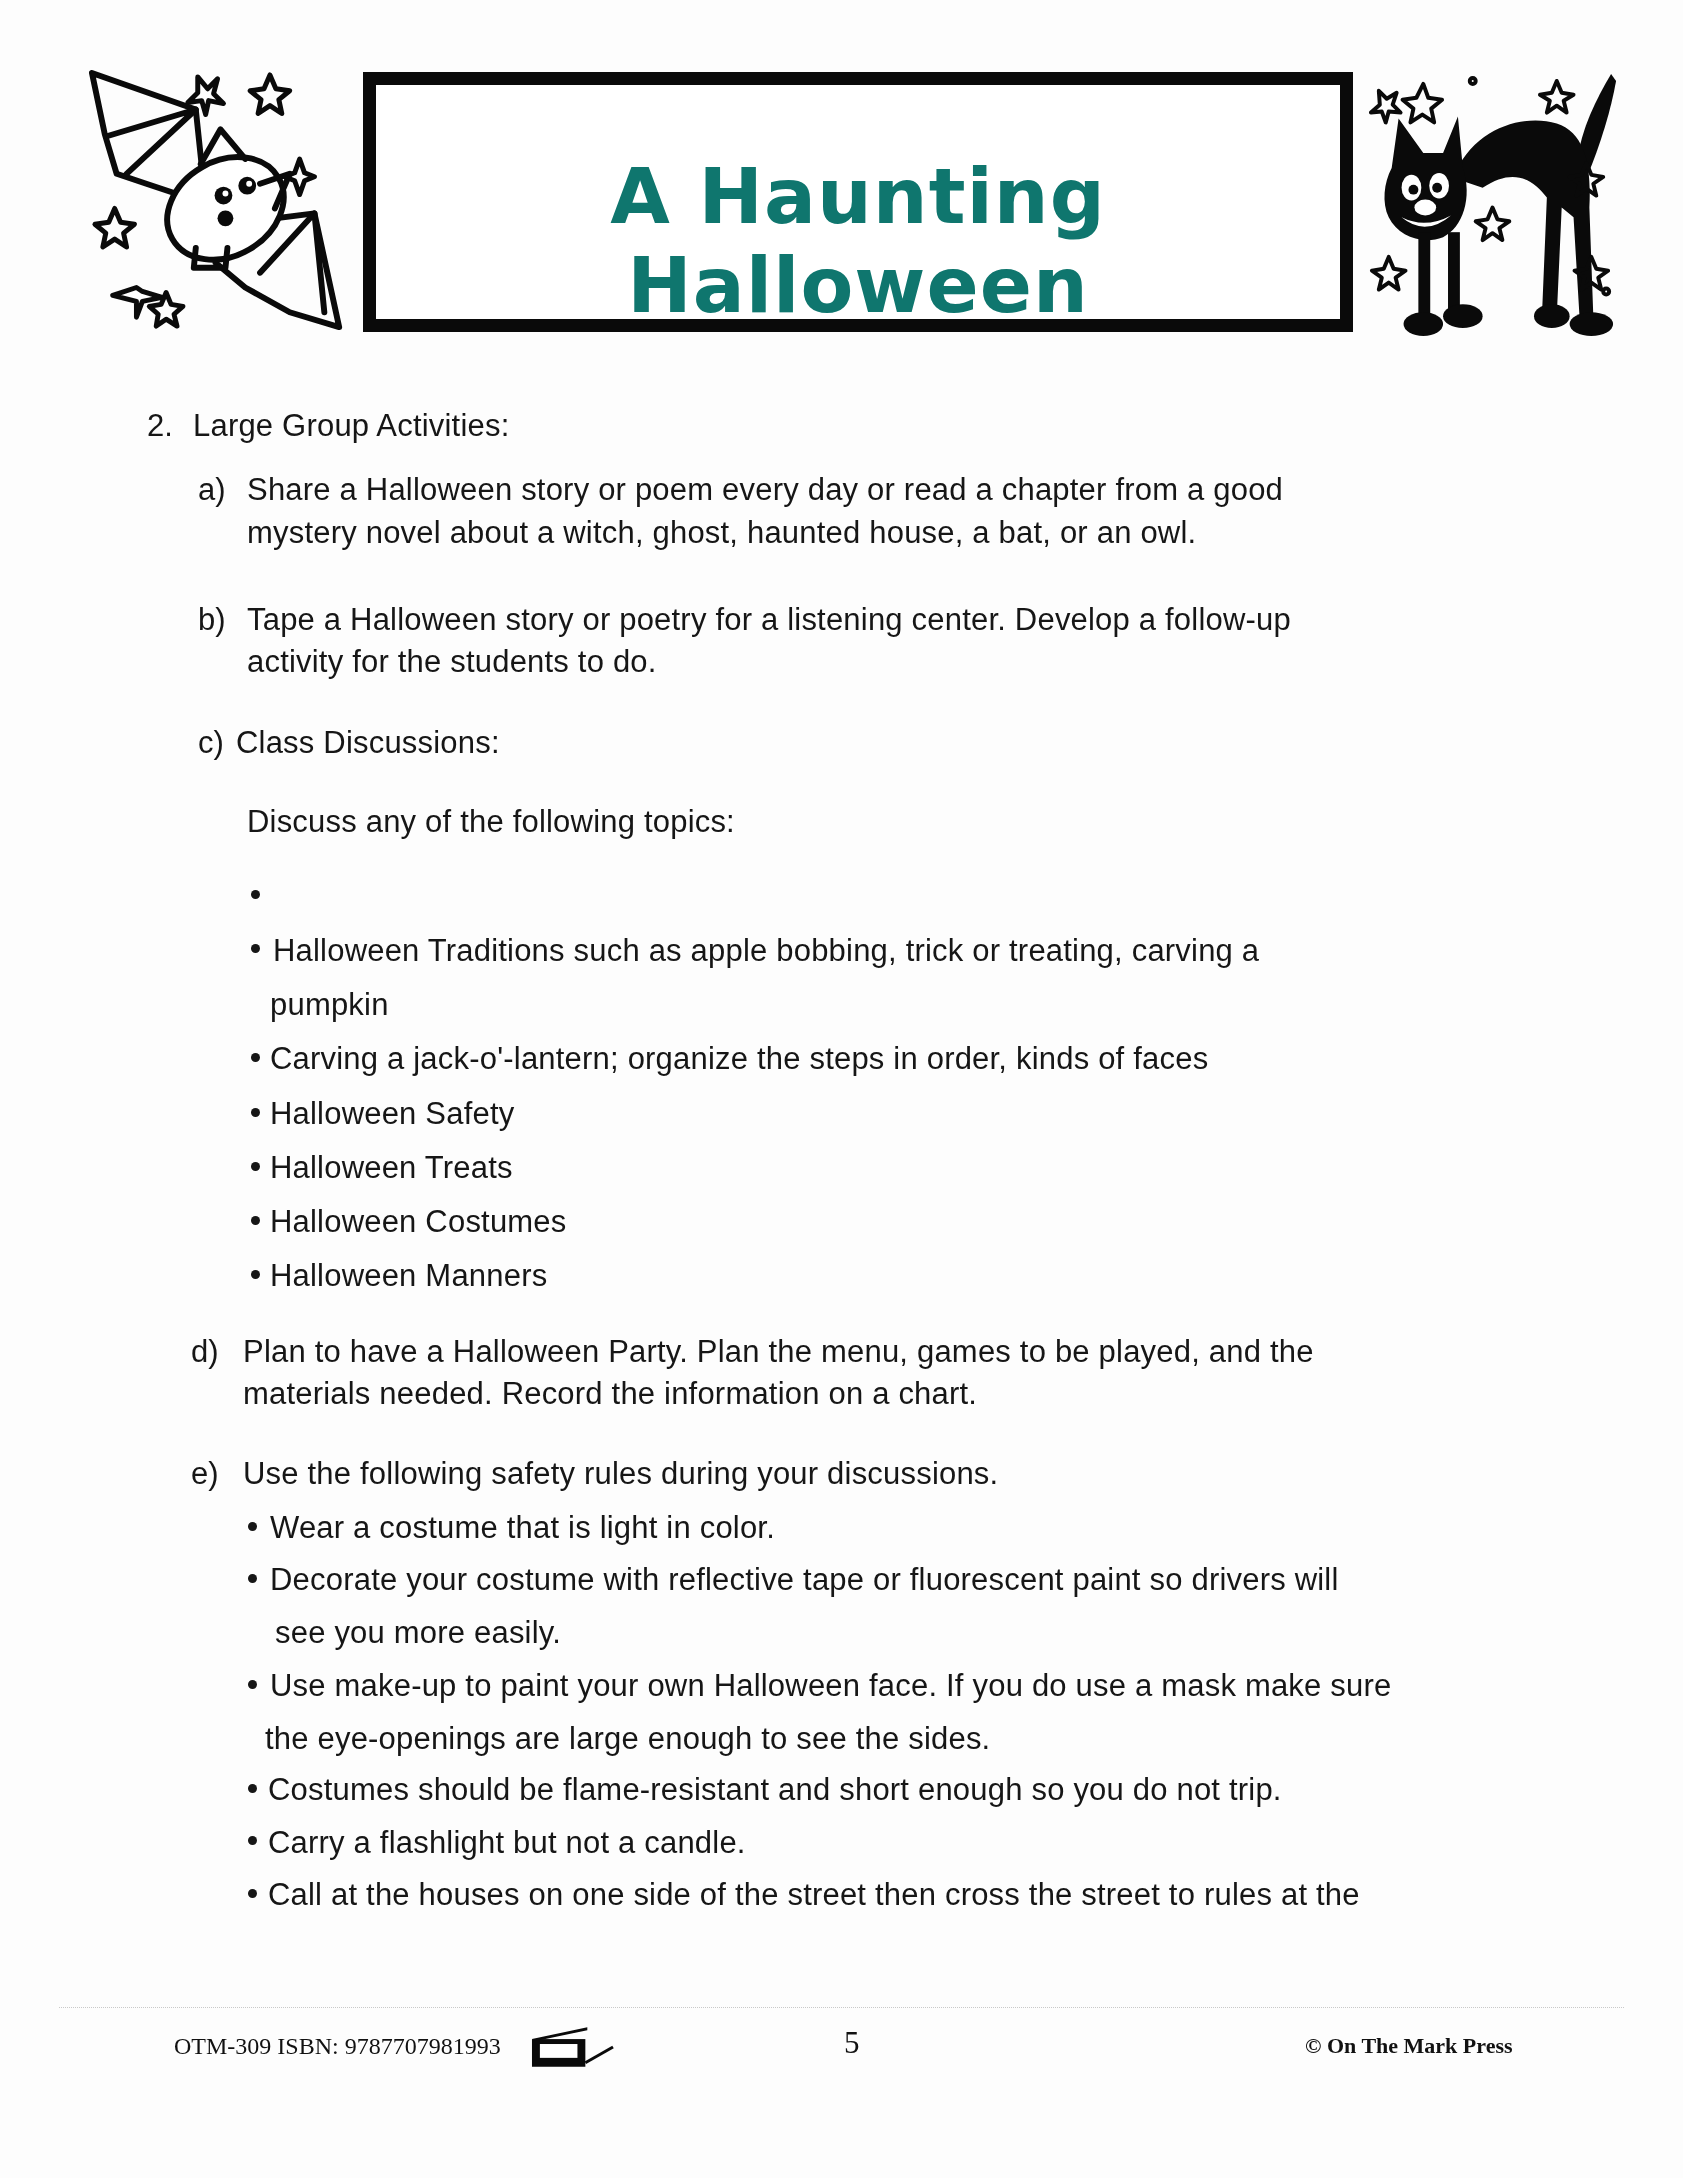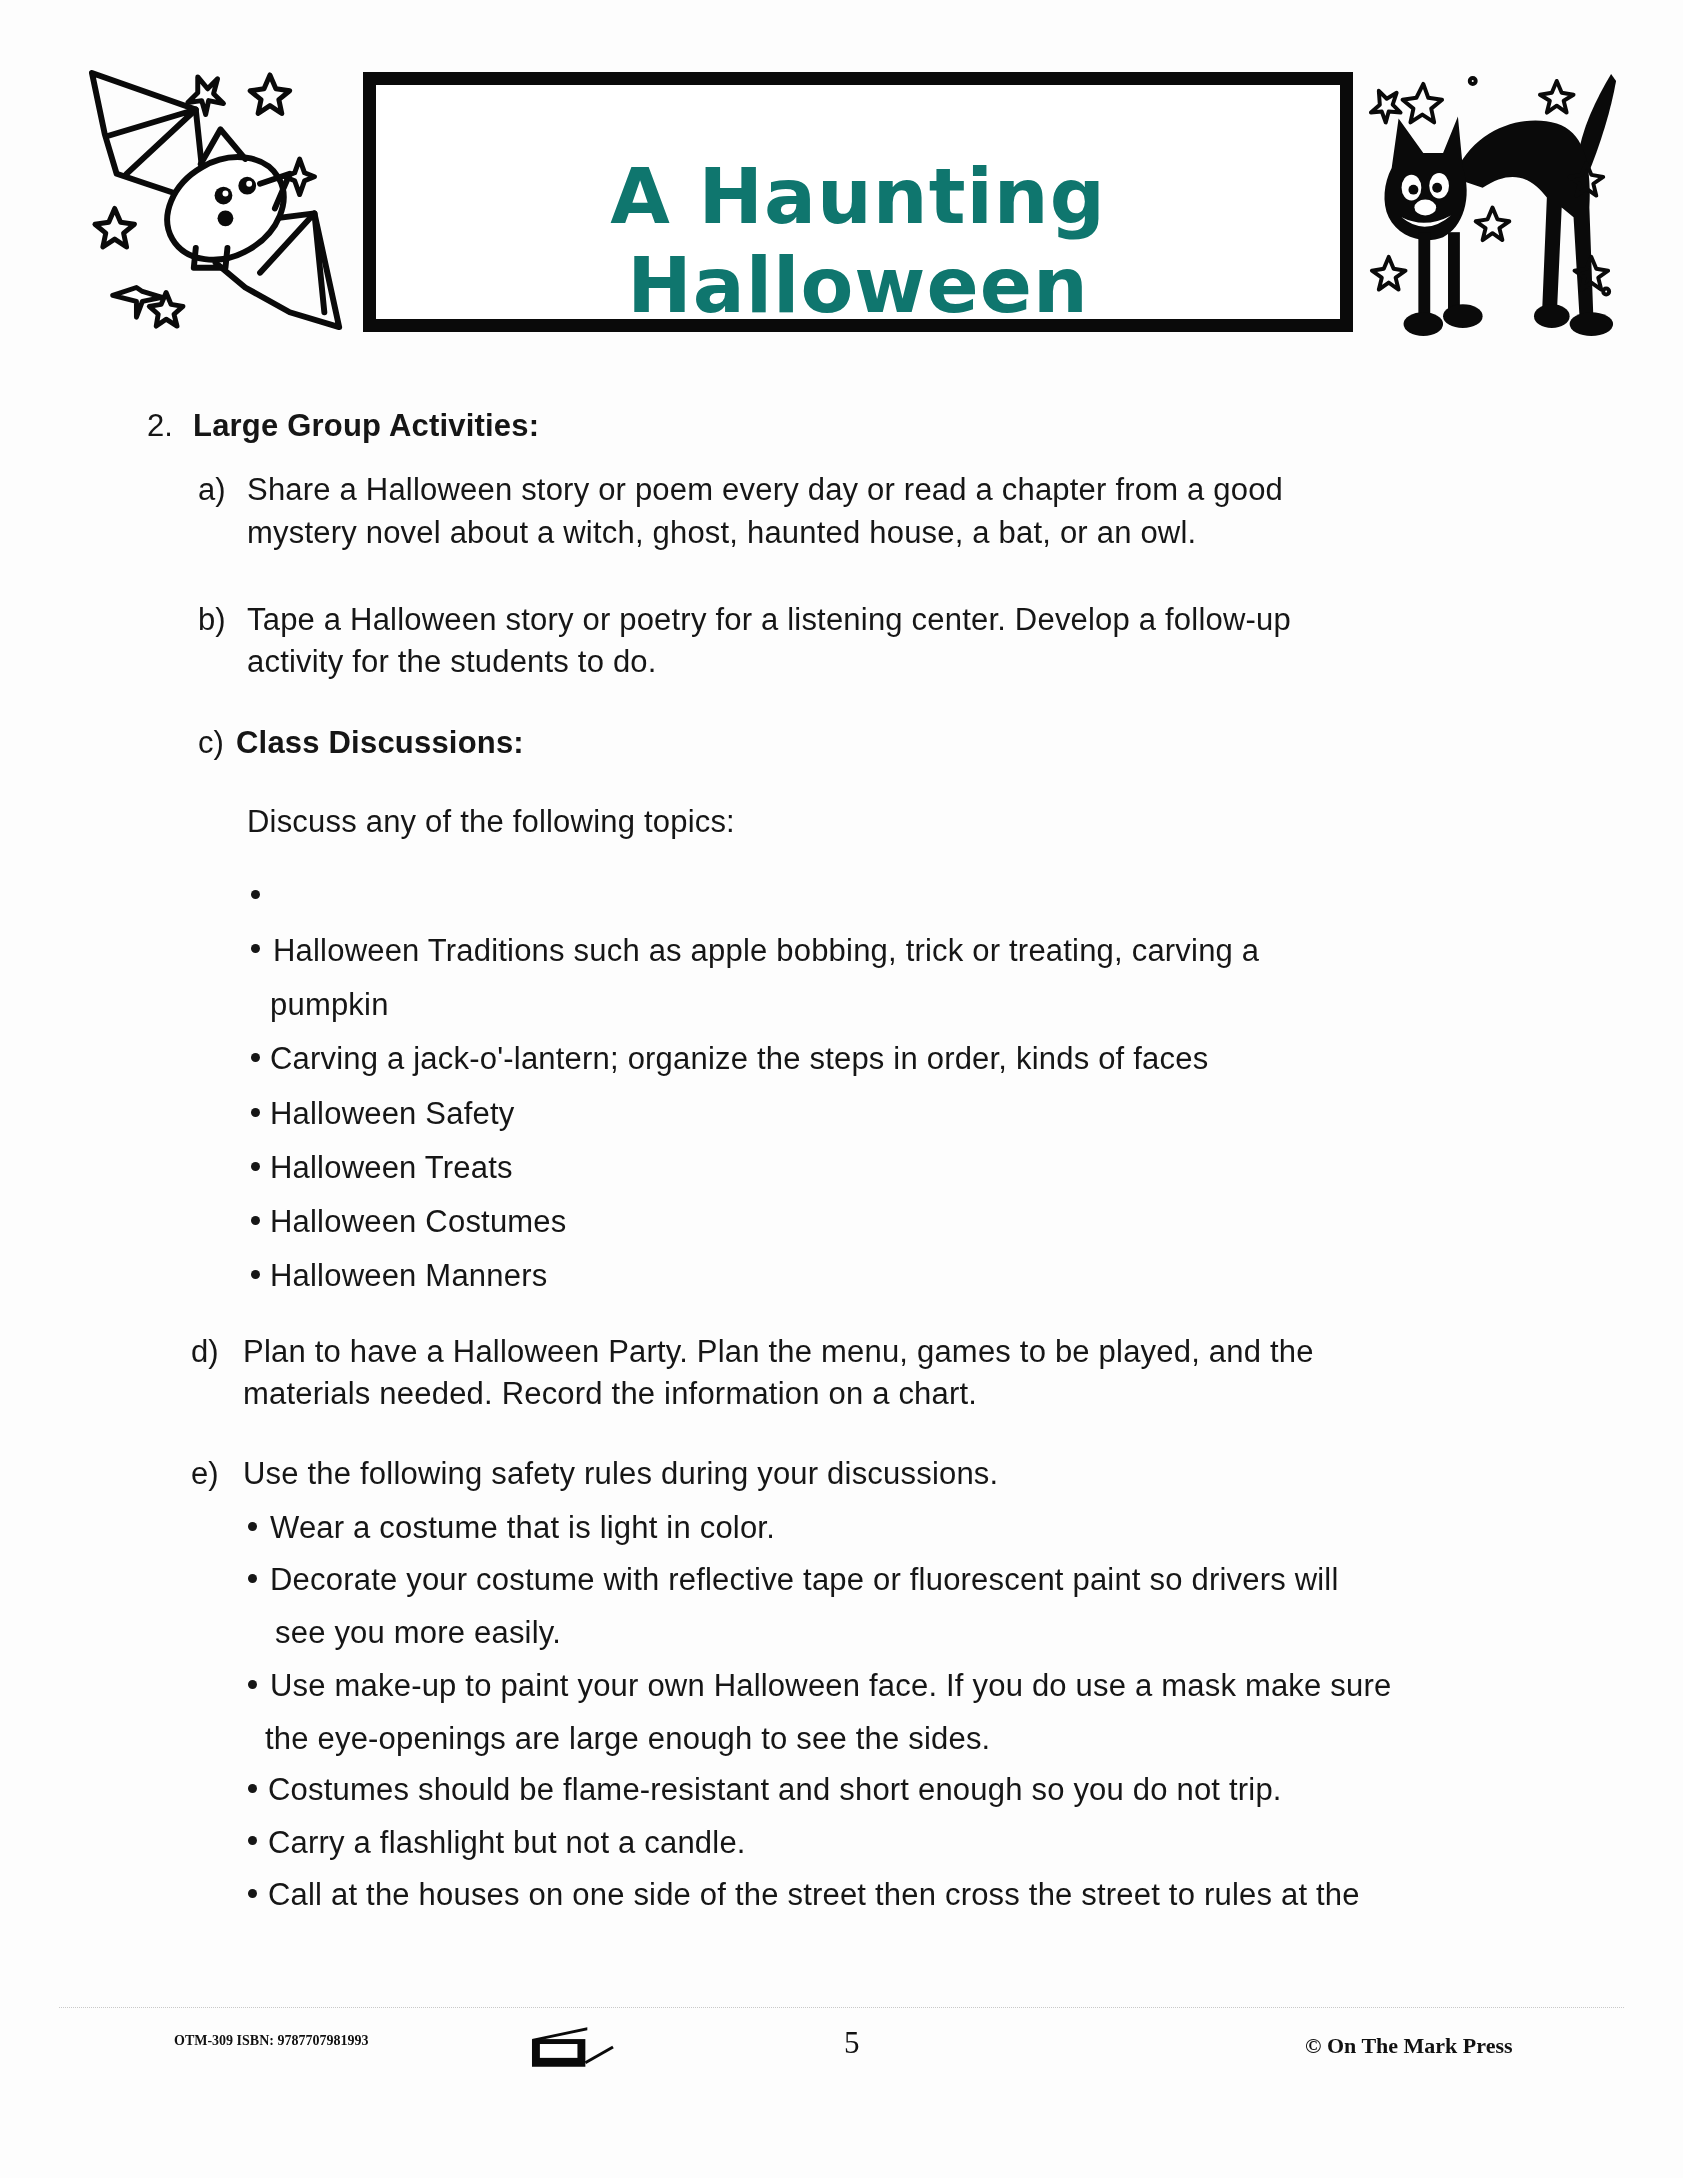--- a/index.html
+++ b/index.html
@@ -12,28 +12,28 @@
                border: 13px solid #0a0a0a; background: #fff; }
   .title-text { position: absolute; left: 0; right: 0; top: 67px; text-align: center;
                 font-family: "DejaVu Sans", sans-serif; font-weight: bold; font-size: 77px;
                 letter-spacing: 1px; color: #0f766e; }
   .art { position: absolute; }
   .bat-art { left: 87px; top: 65px; width: 267px; height: 272px; }
   .cat-art { left: 1364px; top: 69px; width: 257px; height: 272px; }
 
   
   .line { position: absolute; font-size: 31px; line-height: 1; white-space: nowrap; color: #161616; letter-spacing: 0.2px; }
-  .bold { font-weight: bold; }
+  .bold { font-weight: normal; }
   .marker { position: absolute; font-size: 31px; line-height: 1; white-space: nowrap; color: #161616; }
   .dot { position: absolute; width: 9px; height: 9px; border-radius: 50%; background: #161616; }
 
   
   .footer-rule { position: absolute; left: 59px; right: 59px; top: 2007px; border-top: 1px dotted #c9c9c9; }
   .footer-left { position: absolute; left: 174px; top: 2033px; font-family: "Liberation Serif", serif;
-                 font-weight: bold; font-size: 14px; white-space: nowrap; text-align: right; }
+                 font-weight: normal; font-size: 24px; white-space: nowrap; text-align: right; }
   .footer-page { position: absolute; left: 844px; top: 2025px; font-family: "Liberation Serif", serif;
                  font-size: 31px; }
   .footer-right { position: absolute; left: 1305px; top: 2033px; font-family: "Liberation Serif", serif;
                   font-weight: bold; font-size: 22px; white-space: nowrap; }
   .copier-icon { position: absolute; left: 530px; top: 2025px; width: 85px; height: 42px; }
 </style>
 </head>
 <body>
 
 <div class="page">

